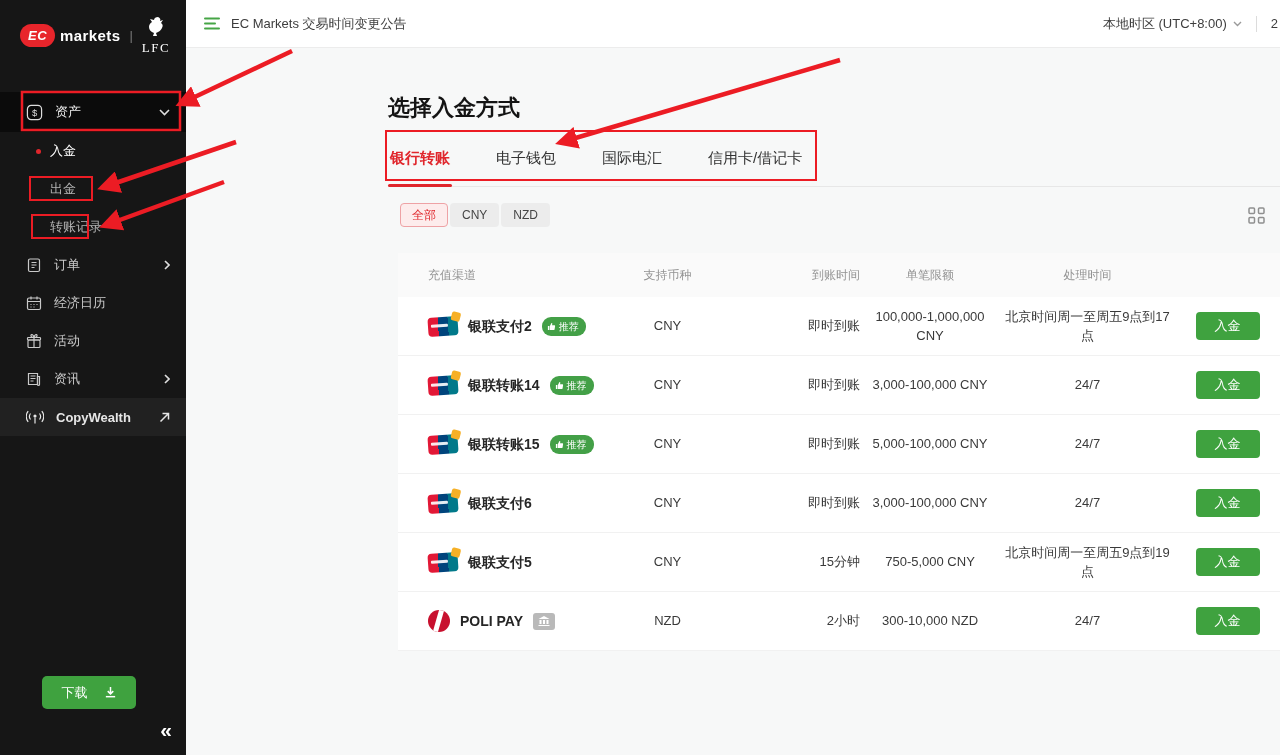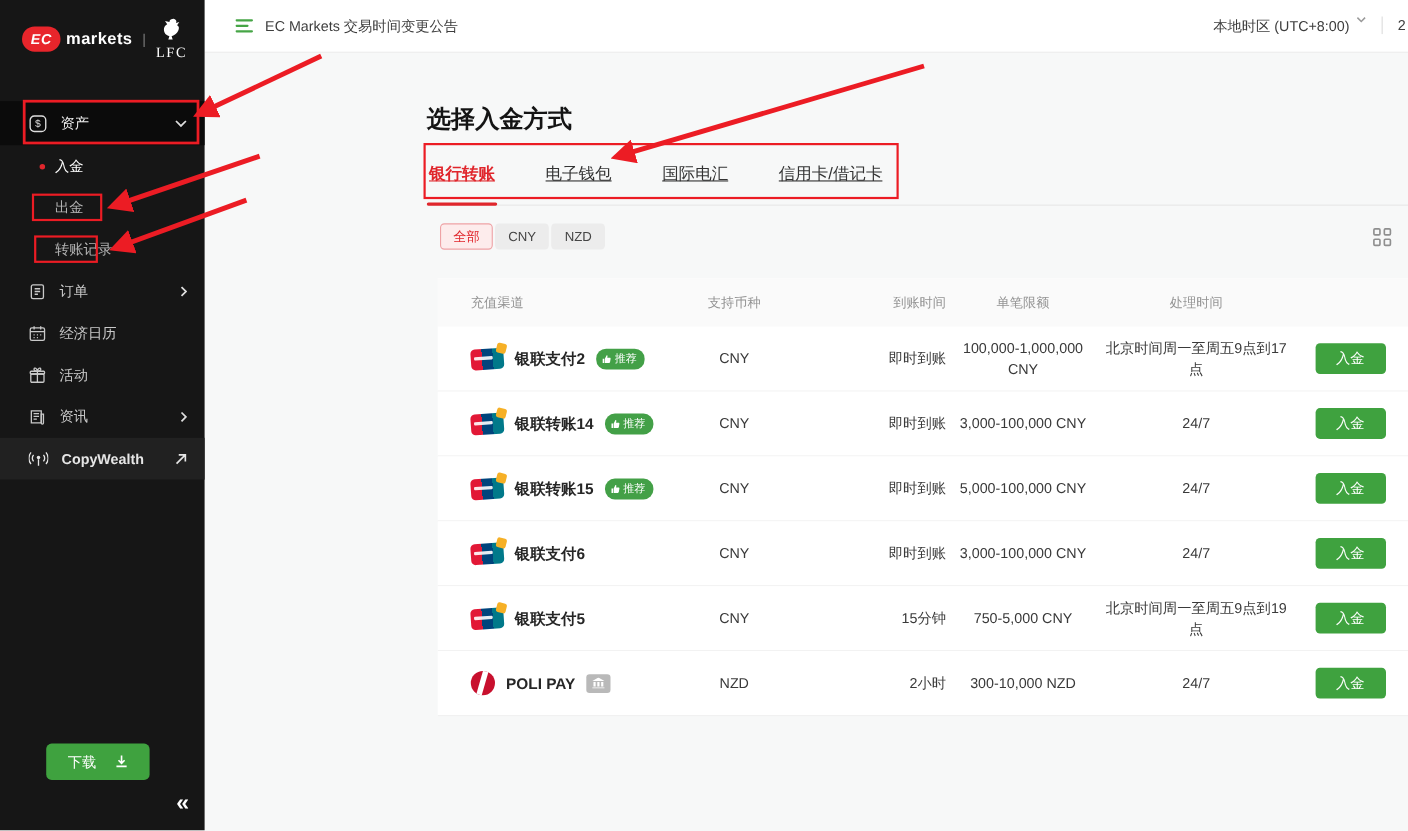--- a/index.html
+++ b/index.html
@@ -27,35 +27,35 @@
   .sub-row.active { color:#fff; }
   .sub-row.active::before { content:''; position:absolute; left:36px; width:5px; height:5px; border-radius:50%; background:#e0262c; }
   .chev-right, .chev-down { margin-left:auto; display:flex; }
   .copyw { background:#212121; color:#e6e6e6; font-weight:700;justify-content:space-between; }
   .ext-arrow { margin-left:auto; display:flex; }
 
   .dl-btn { position:absolute; left:42px; top:676px; width:94px; height:33px; background:#3fa23f; border-radius:5px; color:#fff; font-size:13px; display:flex; align-items:center; justify-content:center; gap:16px; cursor:pointer; border:none; }
   .collapse-btn { position:absolute; right:16px; top:718px; color:#fff; font-size:21px; font-weight:700; cursor:pointer; letter-spacing:-2px; }
 
   
-  .topbar { position:absolute; left:186px; top:0; width:1094px; height:48px; background:#fff; border-bottom:1px solid #ececec; display:flex; align-items:center; padding-left:28px; z-index:1; }
+  .topbar { position:absolute; left:186px; top:0; width:1094px; height:48px; background:#fff; border-bottom:1px solid #ececec; display:flex; align-items:center; padding-left:18px; z-index:1; }
   .ann-text { font-size:13px; color:#3d3d3d; margin-left:10px; }
-  .tb-right { margin-left:auto; display:flex; }
+  .tb-right { margin-left:auto; display:flex; align-items:center; }
   .tz-text { font-size:13px; color:#3d3d3d; }
   .tz-caret { margin-left:6px; display:flex; }
   .tb-div { width:1px; height:16px; background:#dcdcdc; margin:0 14px; }
   .clock-part { font-size:13px; color:#3d3d3d; padding-right:2px; }
 
   
   .main { position:absolute; left:186px; top:49px; width:1094px; height:706px; }
   .content { position:absolute; left:202px; top:0; right:0; }
   .page-title { margin-top:44px; font-size:22px; font-weight:700; color:#141414; }
 
   .tabstrip { margin-top:20px; display:flex; border-bottom:1px solid #e7e7e7; height:44px; align-items:flex-start; }
-  .tab { font-size:15px; color:#333; margin-right:42px; padding:6px 2px 0; cursor:pointer; position:relative; height:44px;text-decoration:underline; }
+  .tab { font-size:15px; color:#333; margin-right:42px; padding:6px 2px 0; cursor:pointer; position:relative; height:44px; }
   .tab.active { color:#e0262c; font-weight:600; }
   .tab.active::after { content:''; position:absolute; left:0; right:0; bottom:0; height:3px; background:#e0262c; border-radius:2px; }
 
   .chips-row { margin-top:16px; display:flex; align-items:center; gap:2px; padding-left:12px; }
   .chip { height:24px; padding:0 11px; display:flex; align-items:center; font-size:12px; border-radius:4px; background:#ececec; color:#454545; cursor:pointer; border:1px solid transparent; }
   .chip.active { background:#fdecec; color:#e0262c; border-color:#eea2a5; }
   .grid-btn { margin-left:auto; margin-right:14px; cursor:pointer; display:flex; }
 
   .table { margin-top:26px; margin-left:10px; background:#fff; }
   .trow { display:flex; align-items:center; }

